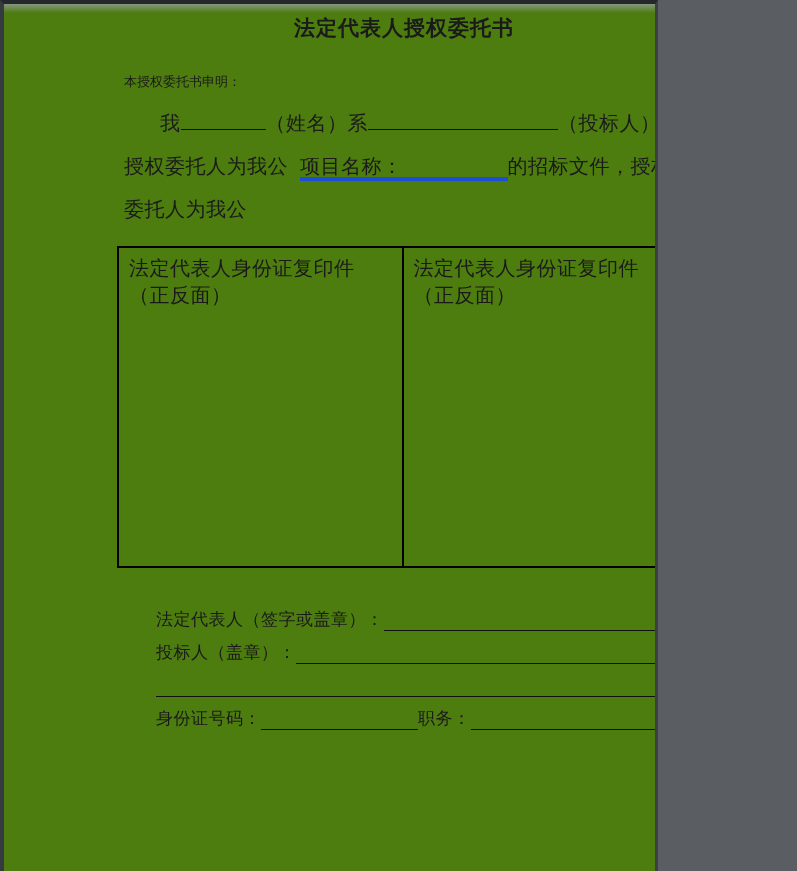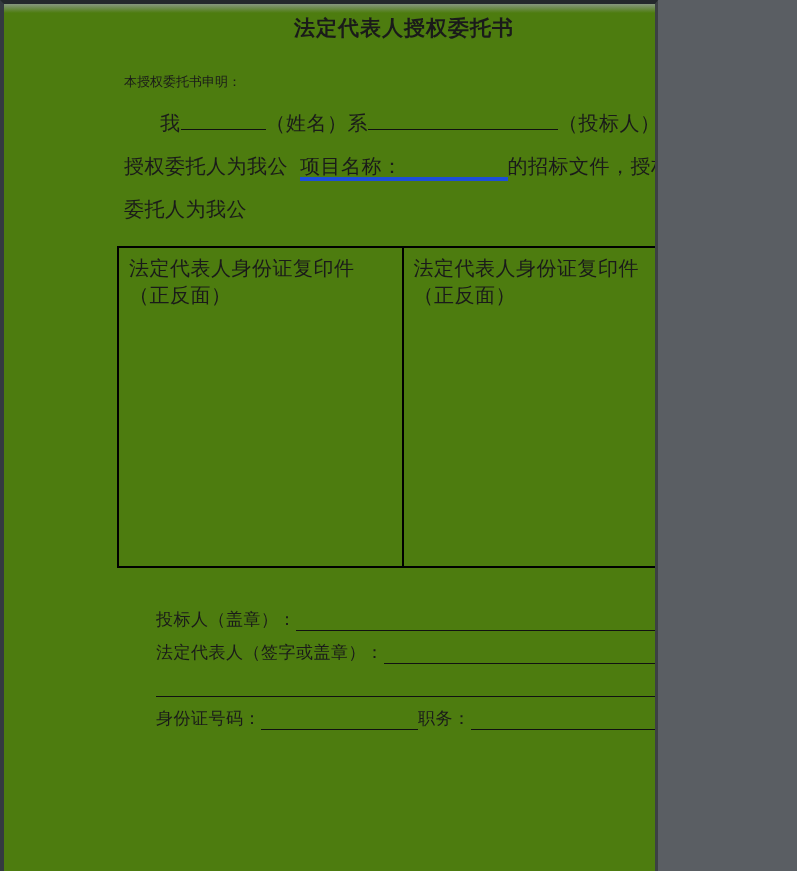--- a/index.html
+++ b/index.html
@@ -126,25 +126,25 @@
         </td>
         <td>
           <span>法定代表人身份证复印件（正反面）</span>
         </td>
       </tr>
     </tbody>
       </table>
 
     <div class="sig-block">
       <div class="sig-row">
-        <span class="label">投标人（盖章）：</span>
+        <span class="label">法定代表人（签字或盖章）：</span>
         <span class="fill"></span>
       </div>
       <div class="sig-row">
-        <span class="label">法定代表人（签字或盖章）：</span>
+        <span class="label">投标人（盖章）：</span>
         <span class="fill"></span>
       </div>
       <div class="sig-row">
         <span class="fill"></span>
       </div>
       <div class="sig-row">
         <span class="label">身份证号码：</span>
         <span class="fx w157"></span>
         <span class="label">职务：</span>
         <span class="fill"></span>

